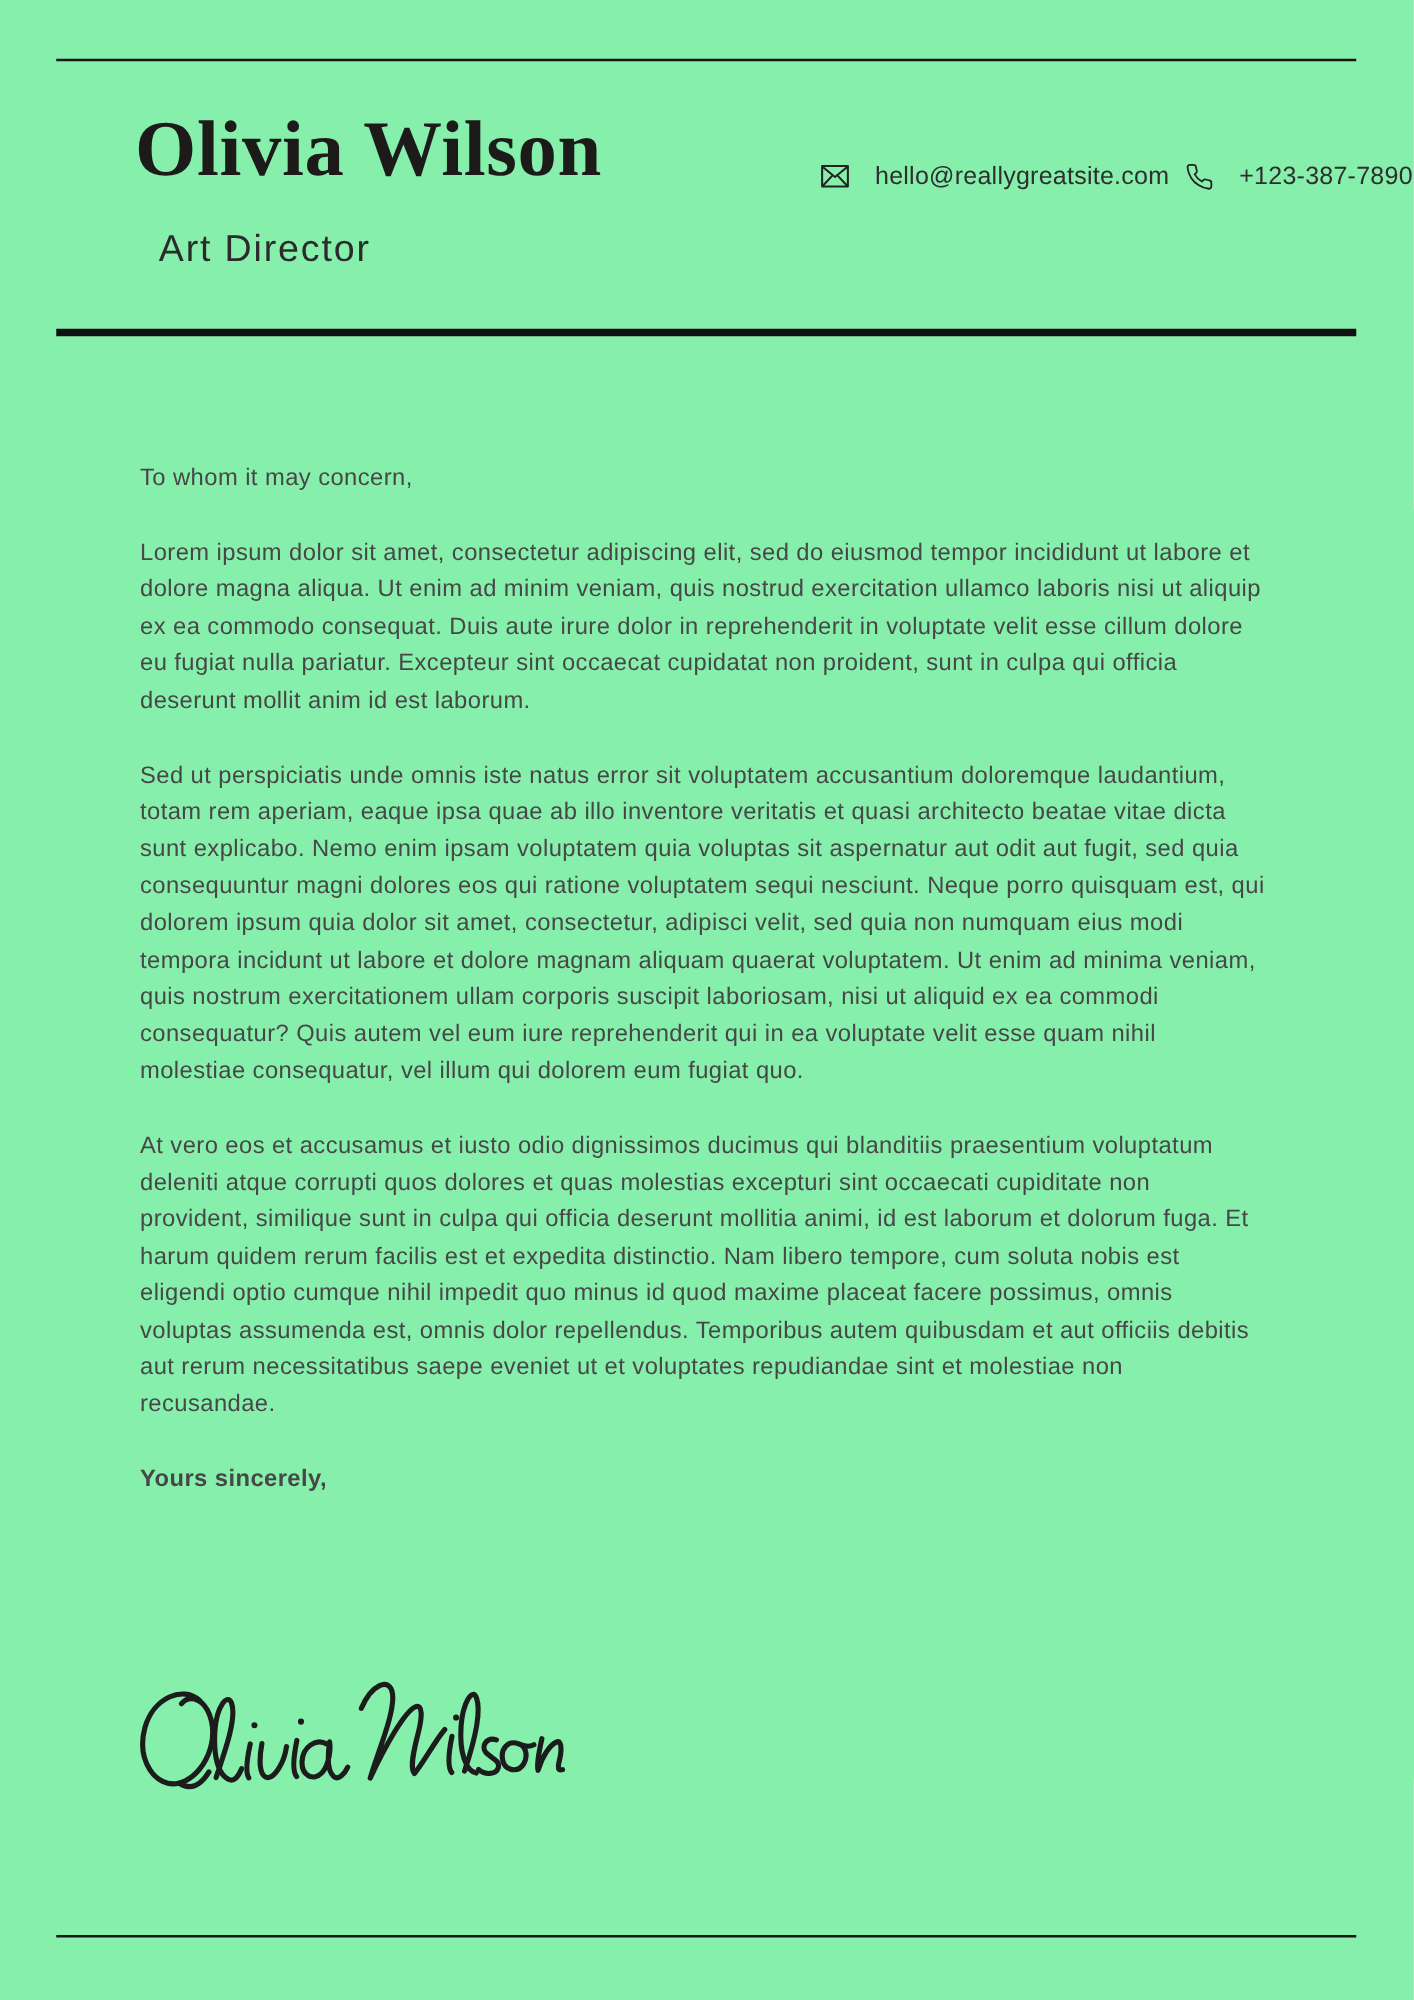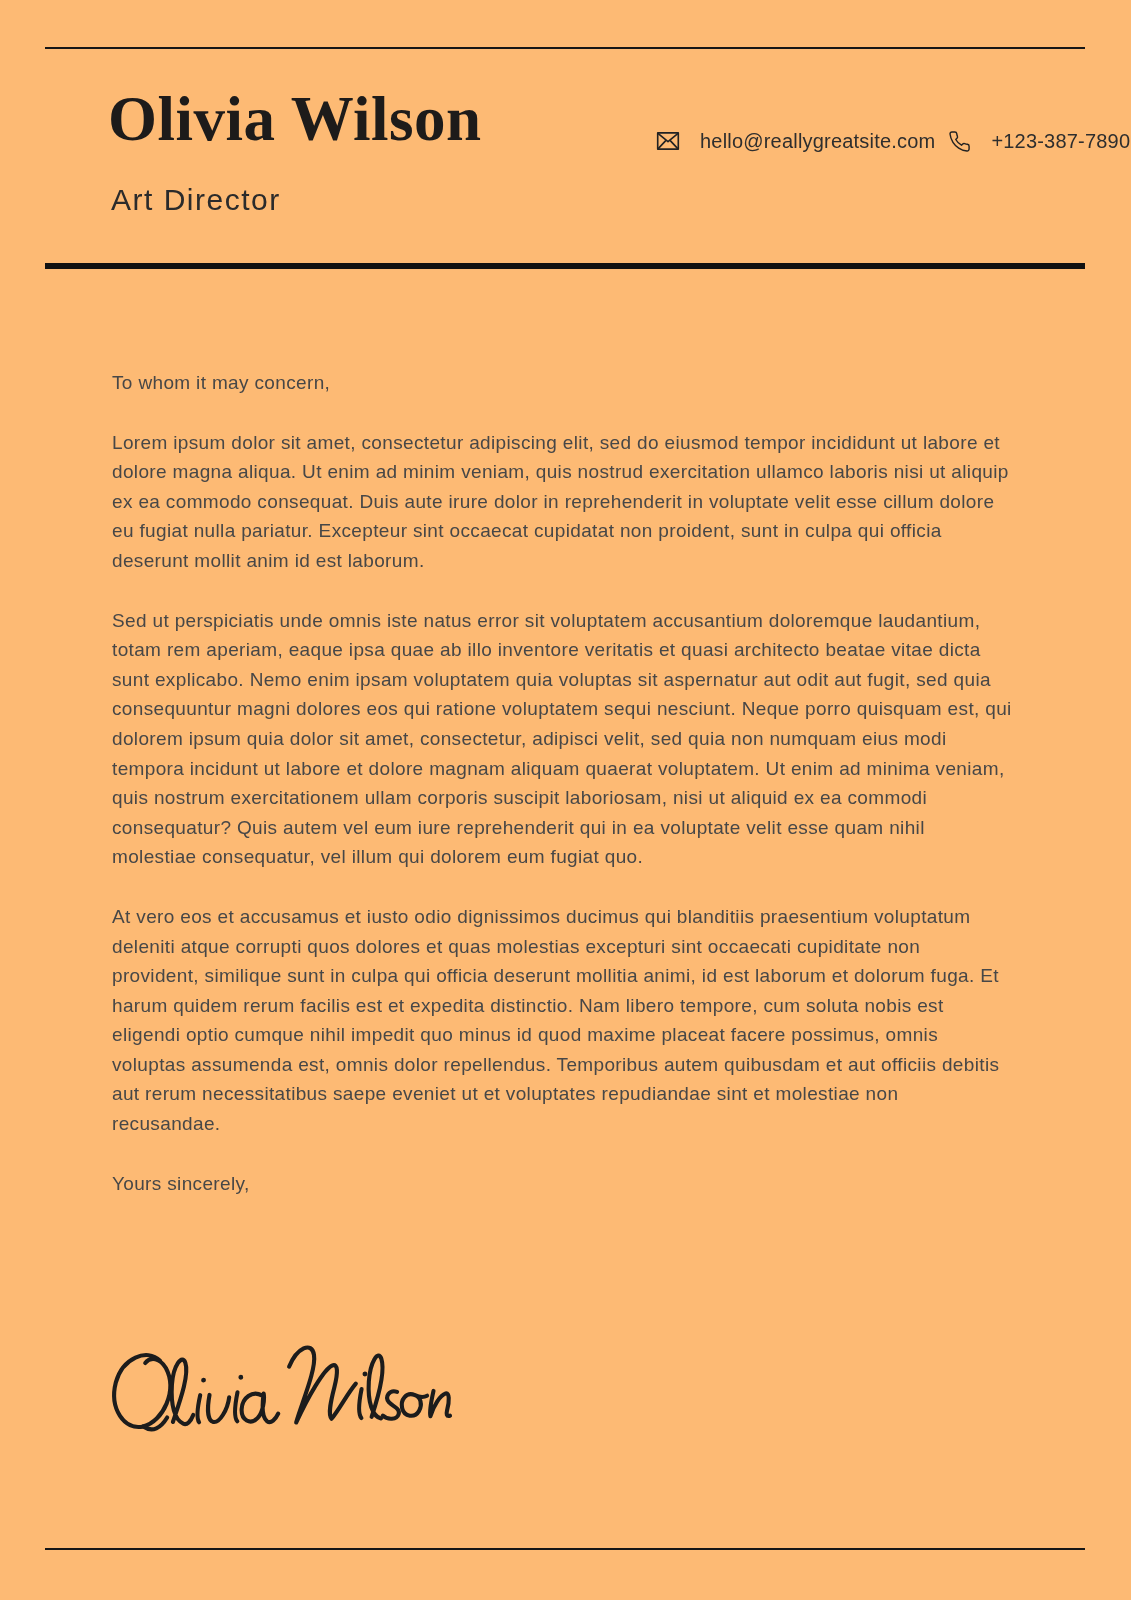--- a/index.html
+++ b/index.html
@@ -7,21 +7,21 @@
     padding: 0;
   }
   body {
     font-family: "Liberation Sans", sans-serif;
     background: #e9e8e6;
   }
   .page {
     position: relative;
     width: 1131px;
     height: 1600px;
-    background: #fdba74;
+    background: #86efac;
     overflow: hidden;
   }
   .rule {
     position: absolute;
     left: 45px;
     width: 1040px;
     background: #161616;
   }
   .rule-top    { top: 47px;  height: 2px; }
   .rule-thick  { top: 263px; height: 6px; background: #111111; }
@@ -33,21 +33,21 @@
     top: 88px;
     font-family: "Liberation Serif", serif;
     font-weight: 600;
     font-size: 63px;
     letter-spacing: 0.5px;
     color: #1d1b1a;
     line-height: 1;
   }
   .job-title {
     position: absolute;
-    left: 111px;
+    left: 127px;
     top: 185px;
     font-size: 30px;
     font-weight: 400;
     letter-spacing: 1.5px;
     color: #2b2b2b;
     line-height: 1;
   }
 
   .contact {
     position: absolute;
@@ -93,20 +93,21 @@
     font-size: 19px;
     line-height: 29.6px;
     letter-spacing: 0.35px;
     color: #474747;
   }
   .letter-body p {
     margin: 0 0 30px 0;
   }
   .letter-body p:last-child {
     margin-bottom: 0;
+    font-weight: bold;
   }
   .closing {
     margin-top: 30px;
   }
 
   .signature {
     position: absolute;
     left: 105px;
     top: 1330px;
     width: 350px;

